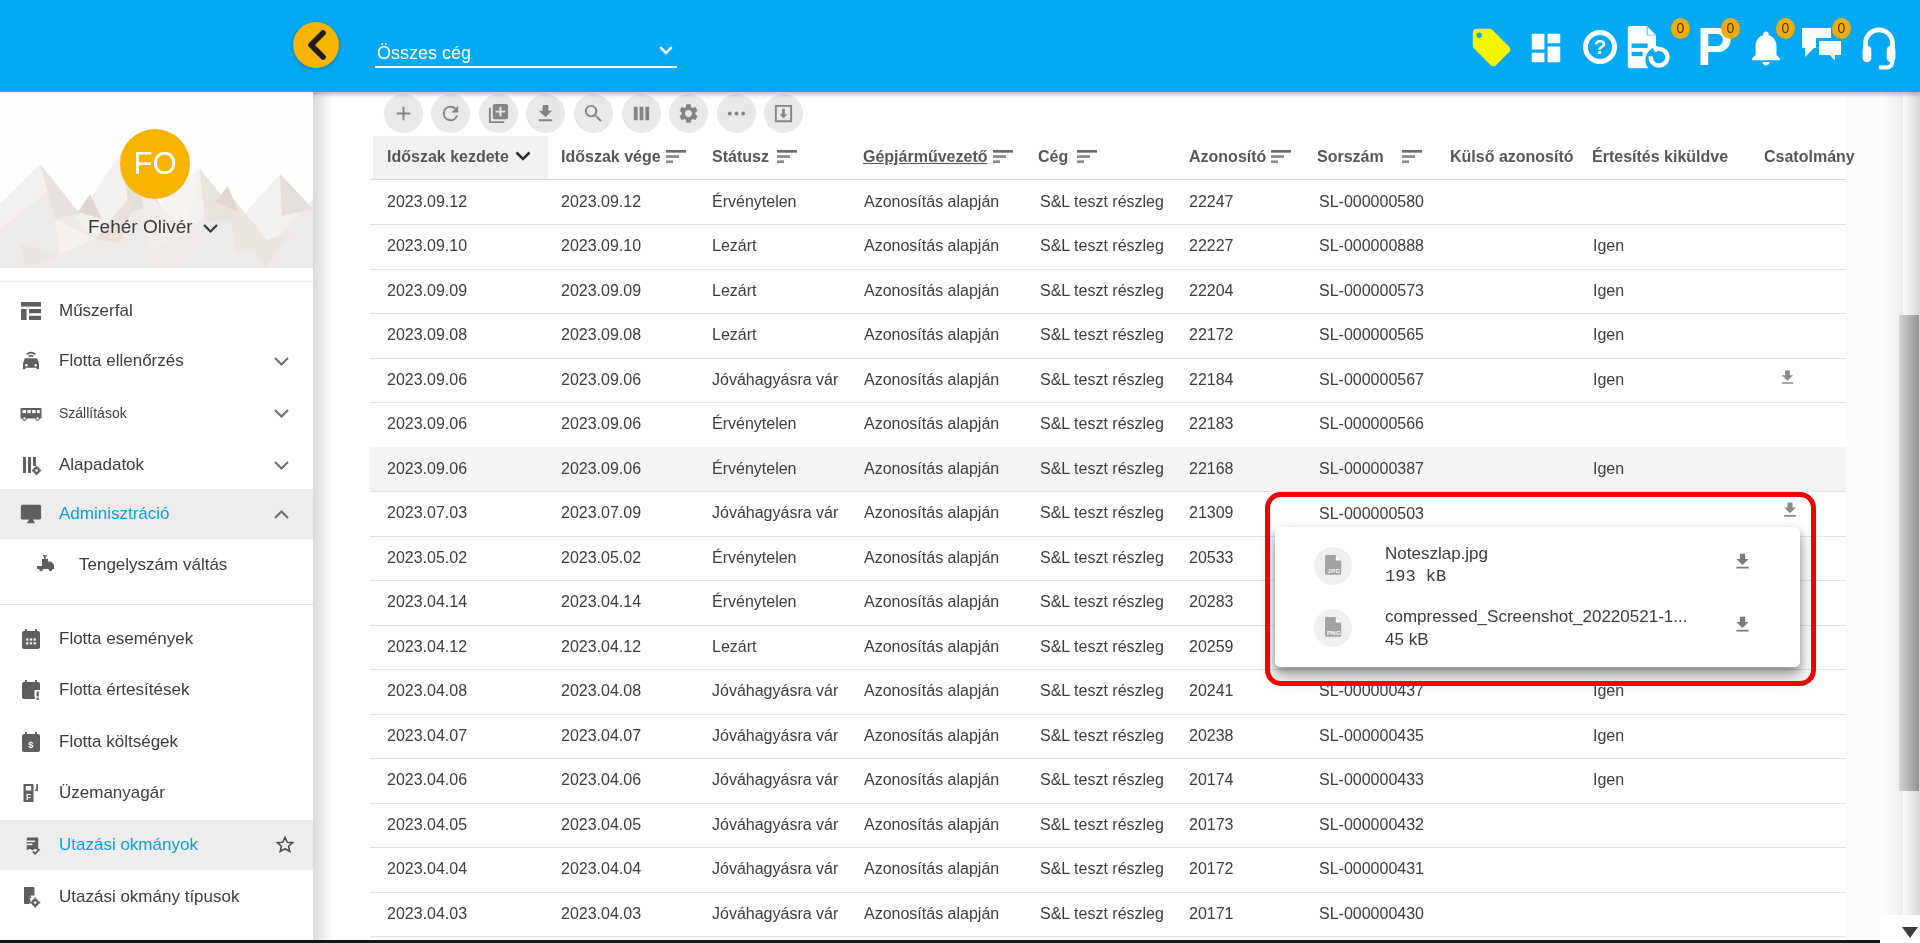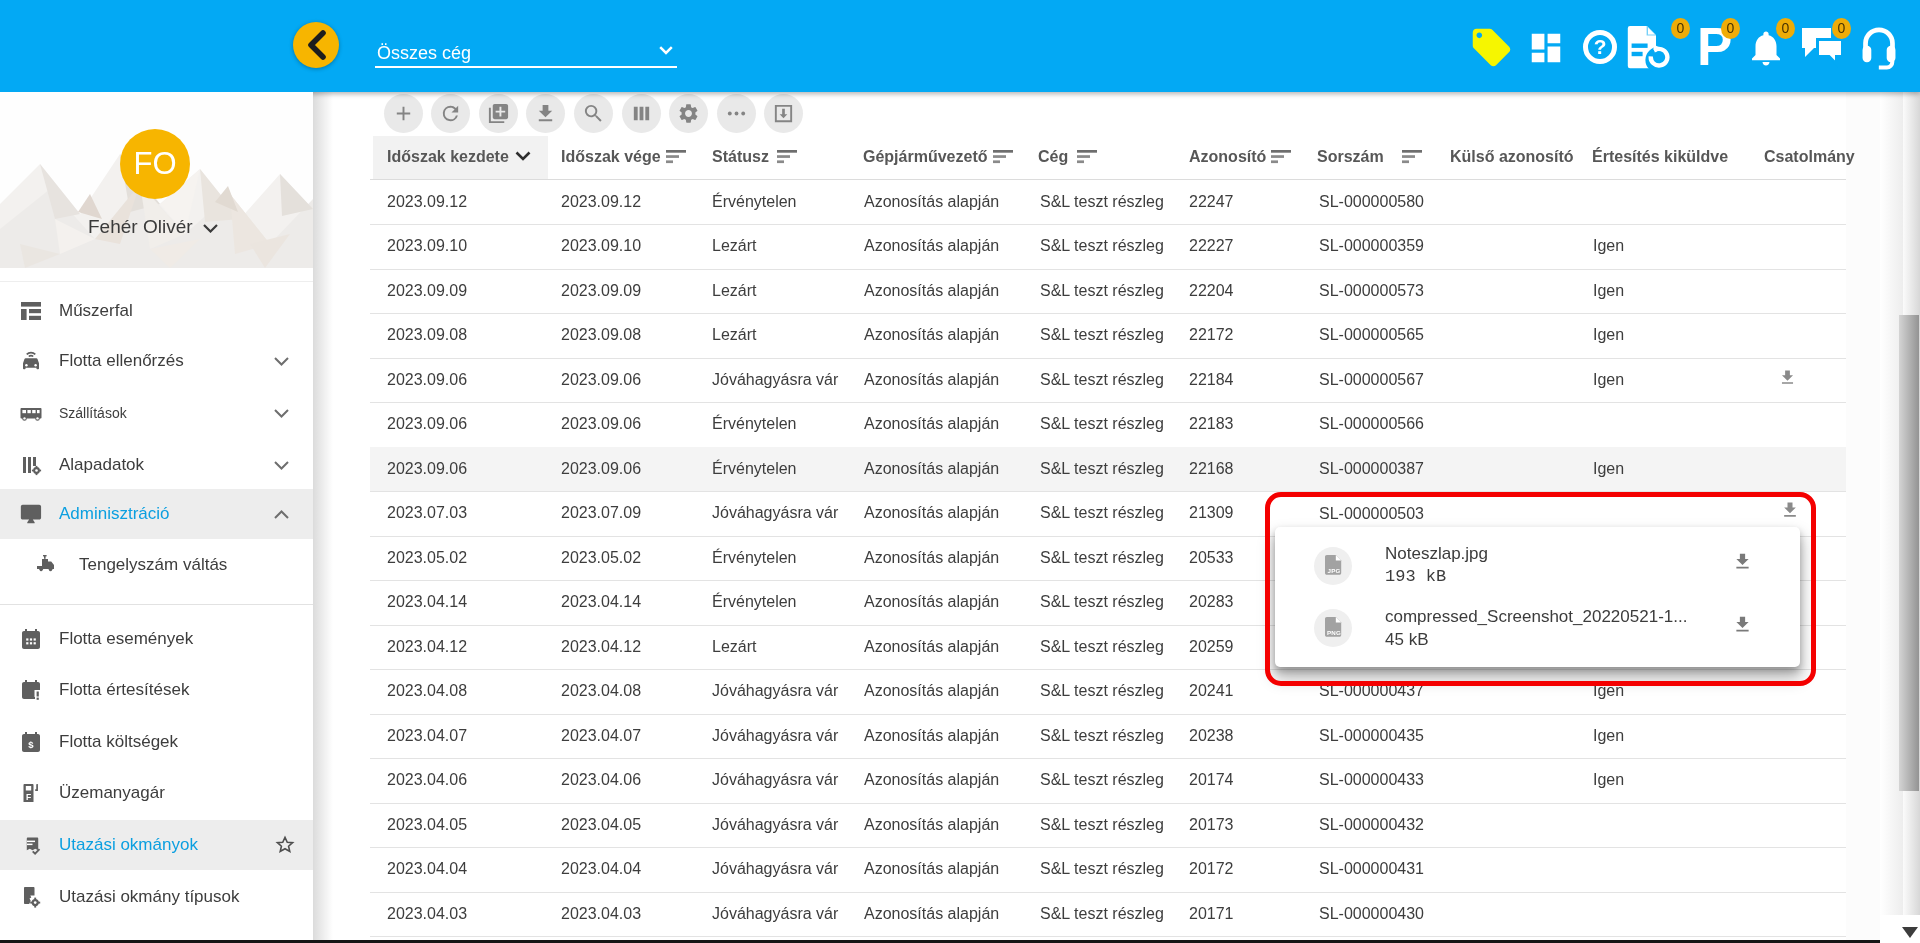--- a/index.html
+++ b/index.html
@@ -83,21 +83,21 @@
     <rect x="0" y="0" width="20" height="2.7" fill="#6e6e6e"></rect>
     <rect x="0" y="5.2" width="13" height="2.7" fill="#8a8a8a"></rect>
     <rect x="0" y="10.4" width="7" height="2.7" fill="#8a8a8a"></rect>
   </svg>
 <div class="h" style="left:712px;">Státusz</div>
 <svg width="21" height="14" viewBox="0 0 21 14" style="position:absolute;left:777px;top:150px">
     <rect x="0" y="0" width="20" height="2.7" fill="#6e6e6e"></rect>
     <rect x="0" y="5.2" width="13" height="2.7" fill="#8a8a8a"></rect>
     <rect x="0" y="10.4" width="7" height="2.7" fill="#8a8a8a"></rect>
   </svg>
-<div class="h" style="left:863px;">Gépjárművezető</div>
+<div class="h" style="left:863px;text-decoration:underline;">Gépjárművezető</div>
 <svg width="21" height="14" viewBox="0 0 21 14" style="position:absolute;left:993px;top:150px">
     <rect x="0" y="0" width="20" height="2.7" fill="#6e6e6e"></rect>
     <rect x="0" y="5.2" width="13" height="2.7" fill="#8a8a8a"></rect>
     <rect x="0" y="10.4" width="7" height="2.7" fill="#8a8a8a"></rect>
   </svg>
 <div class="h" style="left:1038px;">Cég</div>
 <svg width="21" height="14" viewBox="0 0 21 14" style="position:absolute;left:1077px;top:150px">
     <rect x="0" y="0" width="20" height="2.7" fill="#6e6e6e"></rect>
     <rect x="0" y="5.2" width="13" height="2.7" fill="#8a8a8a"></rect>
     <rect x="0" y="10.4" width="7" height="2.7" fill="#8a8a8a"></rect>
@@ -133,21 +133,21 @@
       <span style="left:949px">SL-000000580</span>
     </div>
 <div class="sep" style="top:224.1px;"></div>
 <div class="row" style="top:224.1px;">
       <span style="left:17px">2023.09.10</span>
       <span style="left:191px">2023.09.10</span>
       <span style="left:342px">Lezárt</span>
       <span style="left:494px">Azonosítás alapján</span>
       <span style="left:670px">S&amp;L teszt részleg</span>
       <span style="left:819px">22227</span>
-      <span style="left:949px">SL-000000359</span>
+      <span style="left:949px">SL-000000888</span>
       <span style="left:1223px">Igen</span>
     </div>
 <div class="sep" style="top:268.6px;"></div>
 <div class="row" style="top:268.6px;">
       <span style="left:17px">2023.09.09</span>
       <span style="left:191px">2023.09.09</span>
       <span style="left:342px">Lezárt</span>
       <span style="left:494px">Azonosítás alapján</span>
       <span style="left:670px">S&amp;L teszt részleg</span>
       <span style="left:819px">22204</span>

